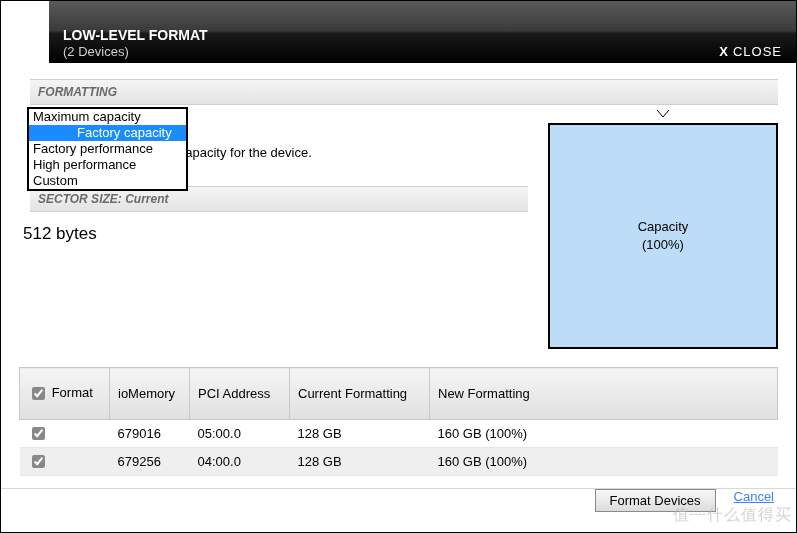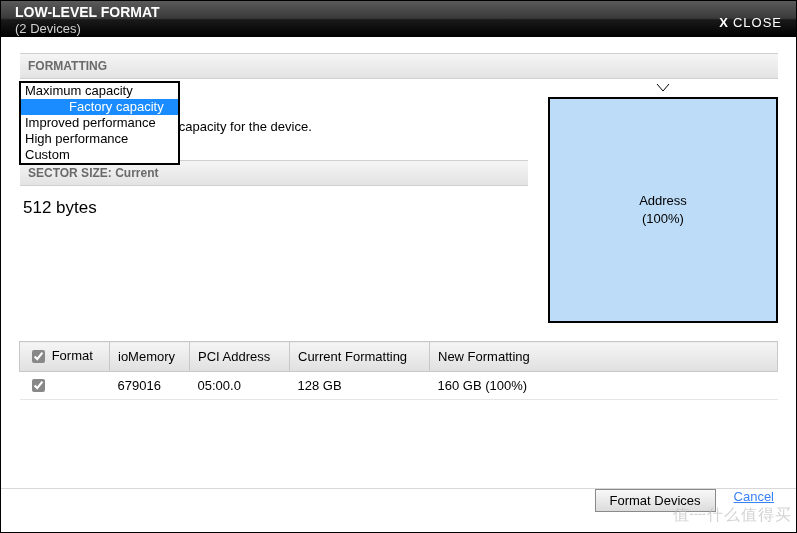--- a/index.html
+++ b/index.html
@@ -1,58 +1,58 @@
 <!DOCTYPE html>
 <html><head>
 <meta charset="utf-8">
 <style>
   * { box-sizing: border-box; }
   html, body { margin: 0; padding: 0; font-family: Arial, Helvetica, sans-serif; font-size: 13px; color: #000; }
   .window { width: 797px; height: 533px; border: 1px solid #000; background: #fff; position: relative; overflow: hidden; }
   .titlebar {
-    height: 36px;
+    height: 62px;
     background: linear-gradient(to bottom, #5a5a5a 0%, #3a3a3a 48%, #1a1a1a 52%, #000 100%);
-    color: #fff; padding: 4px 14px; display: flex; justify-content: space-between; align-items: center;
+    color: #fff; padding: 4px 14px; display: flex; justify-content: space-between; align-items: flex-end; margin-left: 48px;
   }
   .titlebar .title { font-weight: bold; font-size: 14px; line-height: 18px; }
   .titlebar .subtitle { color: #cfcfcf; font-size: 13px; }
   .titlebar .close { font-size: 13px; letter-spacing: 1px; cursor: pointer; padding-top: 6px; }
   .titlebar .close .x { font-weight: bold; margin-right: 4px; }
   .body { padding: 10px 18px 0 18px; }
   .section-header {
     background: linear-gradient(to bottom, #f5f5f5, #e3e3e3);
     border: 1px solid #d0d0d0; border-left: none; border-right: none;
-    color: #6a6a6a; font-weight: bold; font-size: 12px; padding: 5px 8px; margin: 6px 0 8px 1px;
+    color: #6a6a6a; font-weight: bold; font-size: 12px; padding: 5px 8px; margin: 6px 0 8px 11px; font-style: italic;
   }
   .split { display: flex; gap: 20px; }
   .left { flex: 1 1 auto; position: relative; }
   .right { width: 230px; }
   .dropdown-list {
-    position: absolute; top: -6px; left: 0; width: 161px; border: 2px solid #000; background: #fff; z-index: 5;
+    position: absolute; top: -6px; left: 8px; width: 161px; border: 2px solid #000; background: #fff; z-index: 5;
   }
   .dropdown-list .opt { padding: 0 4px; font-size: 13px; line-height: 16px; cursor: pointer; }
   .dropdown-list .opt.selected { background: #1a8cff; color: #fff; padding-left: 48px; }
   .hint { margin: 32px 0 0 128px; color: #000; font-size: 13px; }
   .sector-value { margin: 12px 4px 0 4px; font-size: 17px; }
   .perf-box {
     border: 1px solid #000; background: #c9f0bf; text-align: center;
     font-size: 13px; padding: 6px 0; margin-bottom: 2px;
   }
   .connector { text-align: center; height: 10px; position: relative; }
   .connector svg { position: absolute; top: -4px; left: 50%; transform: translateX(-50%); }
   .capacity-box {
     border: 2px solid #000; background: #bcdcf7; height: 226px;
     display: flex; flex-direction: column; align-items: center; justify-content: center;
     font-size: 13px; line-height: 18px;
   }
   .devices-wrap { margin-top: 18px; }
   table.devices { width: 100%; border-collapse: collapse; font-size: 13px; }
   table.devices th {
     background: linear-gradient(to bottom, #f5f5f5, #e0e0e0);
-    border: 1px solid #c8c8c8; text-align: left; font-weight: normal; padding: 5px 8px; color: #000;
+    border: 1px solid #c8c8c8; text-align: left; font-weight: normal; padding: 16px 8px; color: #000;
   }
   table.devices td { border-bottom: 1px solid #e6e6e6; padding: 4px 8px; }
   table.devices tr.odd td { background: #fff; }
   table.devices tr.even td { background: #efefef; }
   .chk { width: 13px; height: 13px; vertical-align: middle; accent-color: #888; }
   th.first { width: 90px; }
   th.iomem { width: 80px; }
   th.pci { width: 100px; }
   th.cur { width: 140px; }
   .footer {
@@ -88,41 +88,41 @@
 
   <div class="body">
 
     <div class="section-header">FORMATTING</div>
 
     <div class="split">
       <div class="left">
         <div class="dropdown-list">
           <div class="opt">Maximum capacity</div>
           <div class="opt selected">Factory capacity</div>
-          <div class="opt">Improved performance</div>
+          <div class="opt">Factory performance</div>
           <div class="opt">High performance</div>
           <div class="opt">Custom</div>
         </div>
         <div class="hint">ctory capacity for the device.</div>
 
         <div class="section-header" style="margin-top:26px">
           <span class="label">SECTOR SIZE:</span>
           <span class="modify">Current</span>
         </div>
         <div class="sector-value">512 bytes</div>
       </div>
 
       <div class="right">
         <div class="connector">
           <svg width="14" height="10">
               <polyline points="1,1 7,8 13,1" fill="none" stroke="#000" stroke-width="1"></polyline>
             </svg>
         </div>
         <div class="capacity-box">
-          <div>Address</div>
+          <div>Capacity</div>
           <div>(100%)</div>
         </div>
       </div>
     </div>
 
     <div class="devices-wrap">
       <table class="devices">
         <thead>
           <tr>
             <th class="first">
@@ -136,20 +136,27 @@
           </tr>
         </thead>
         <tbody>
           <tr class="odd">
             <td><input type="checkbox" class="chk" checked="" style=""></td>
             <td>679016</td>
             <td>05:00.0</td>
             <td>128 GB</td>
             <td>160 GB (100%)</td>
           </tr>
+          <tr class="even">
+            <td><input type="checkbox" class="chk" checked="" style=""></td>
+            <td>679256</td>
+            <td>04:00.0</td>
+            <td>128 GB</td>
+            <td>160 GB (100%)</td>
+          </tr>
         </tbody>
       </table>
     </div>
 
   </div>
 
   <div class="footer">
     <button class="btn">Format Devices</button>
     <span class="link-cancel">Cancel</span>
   </div>

